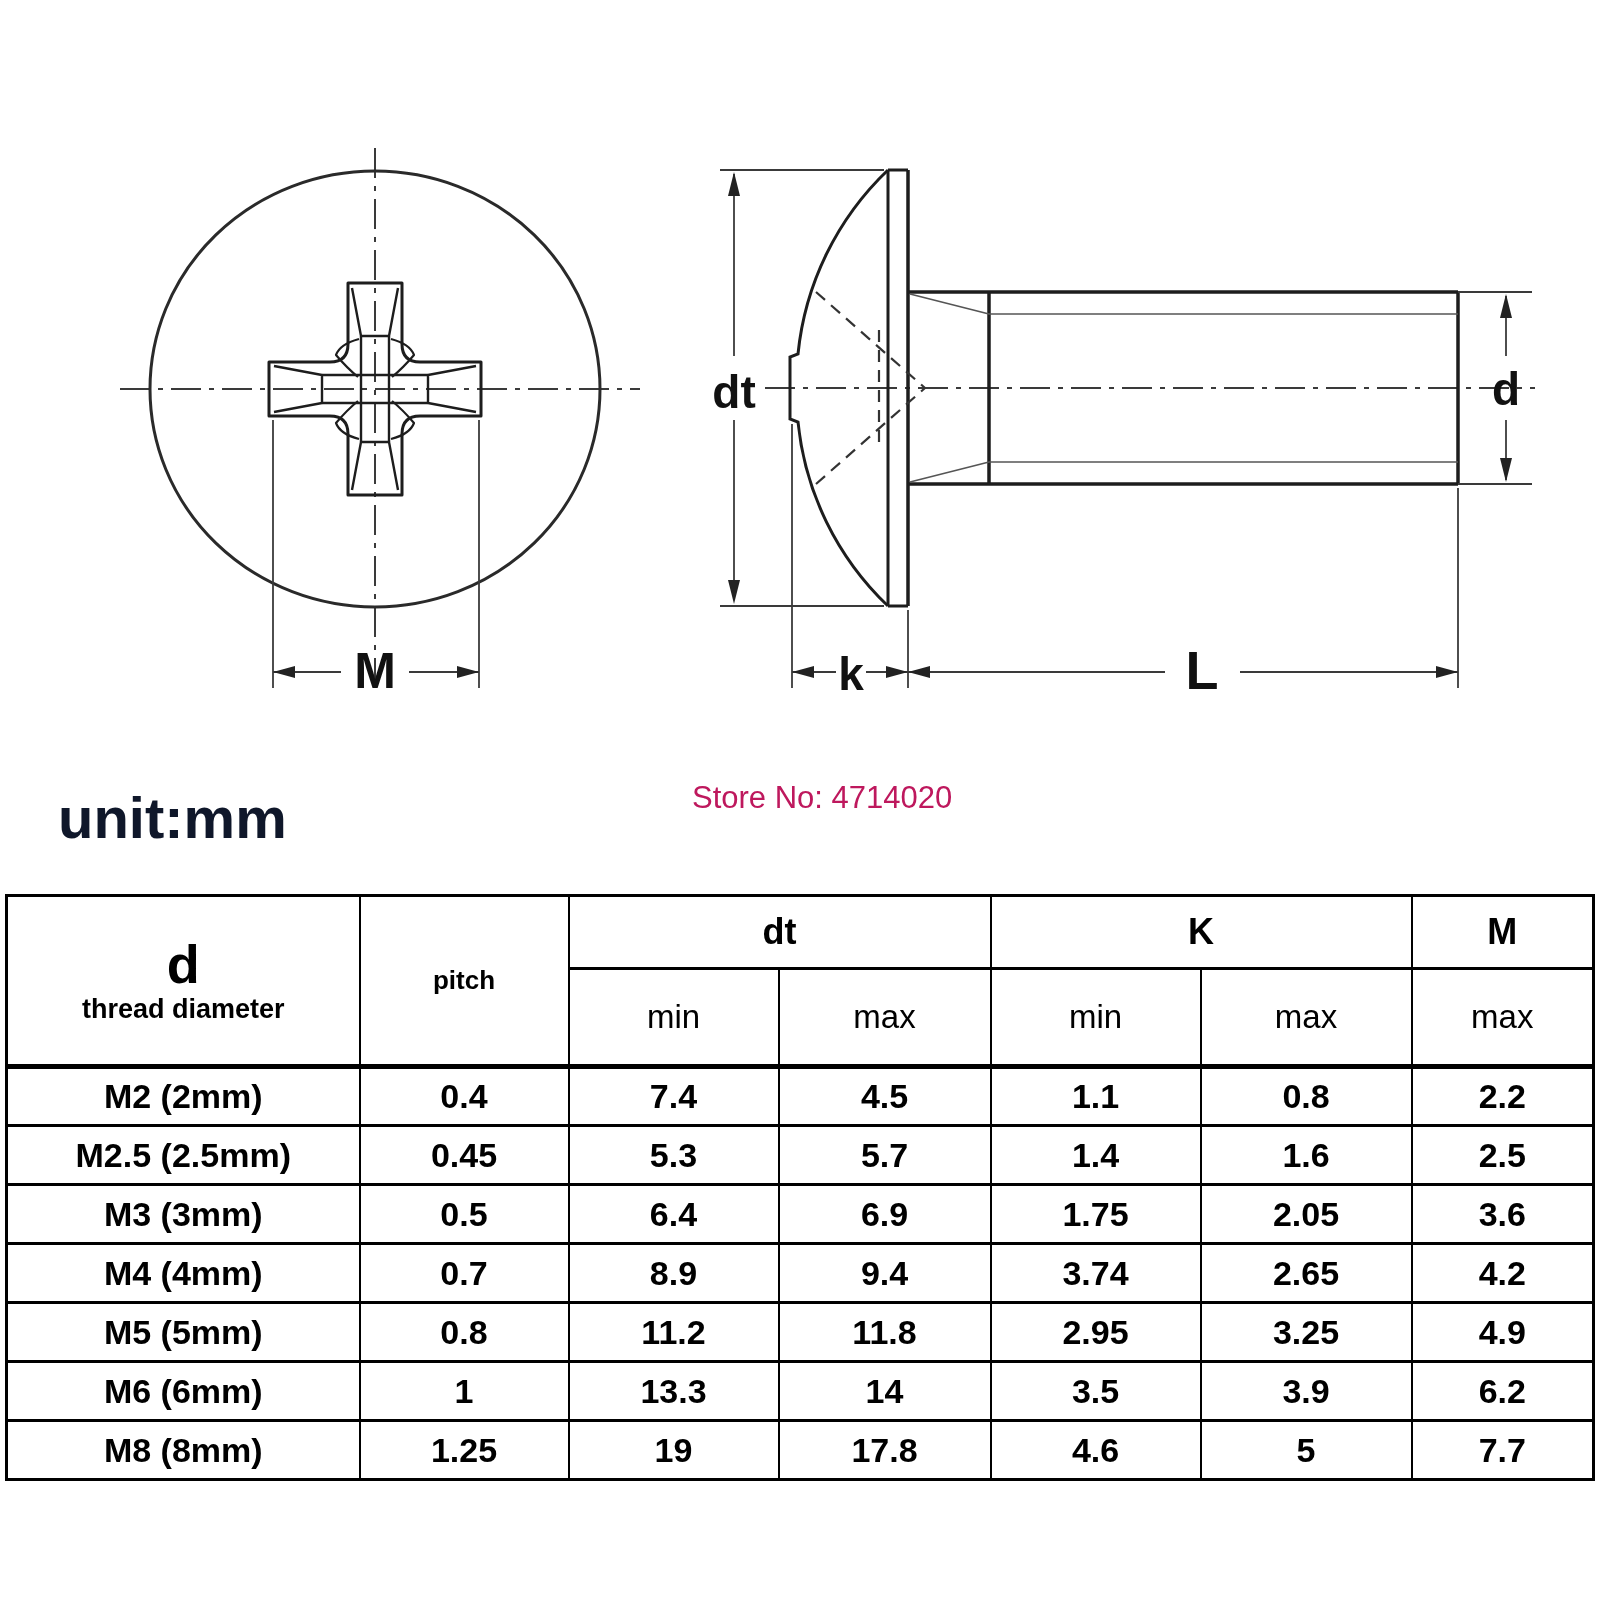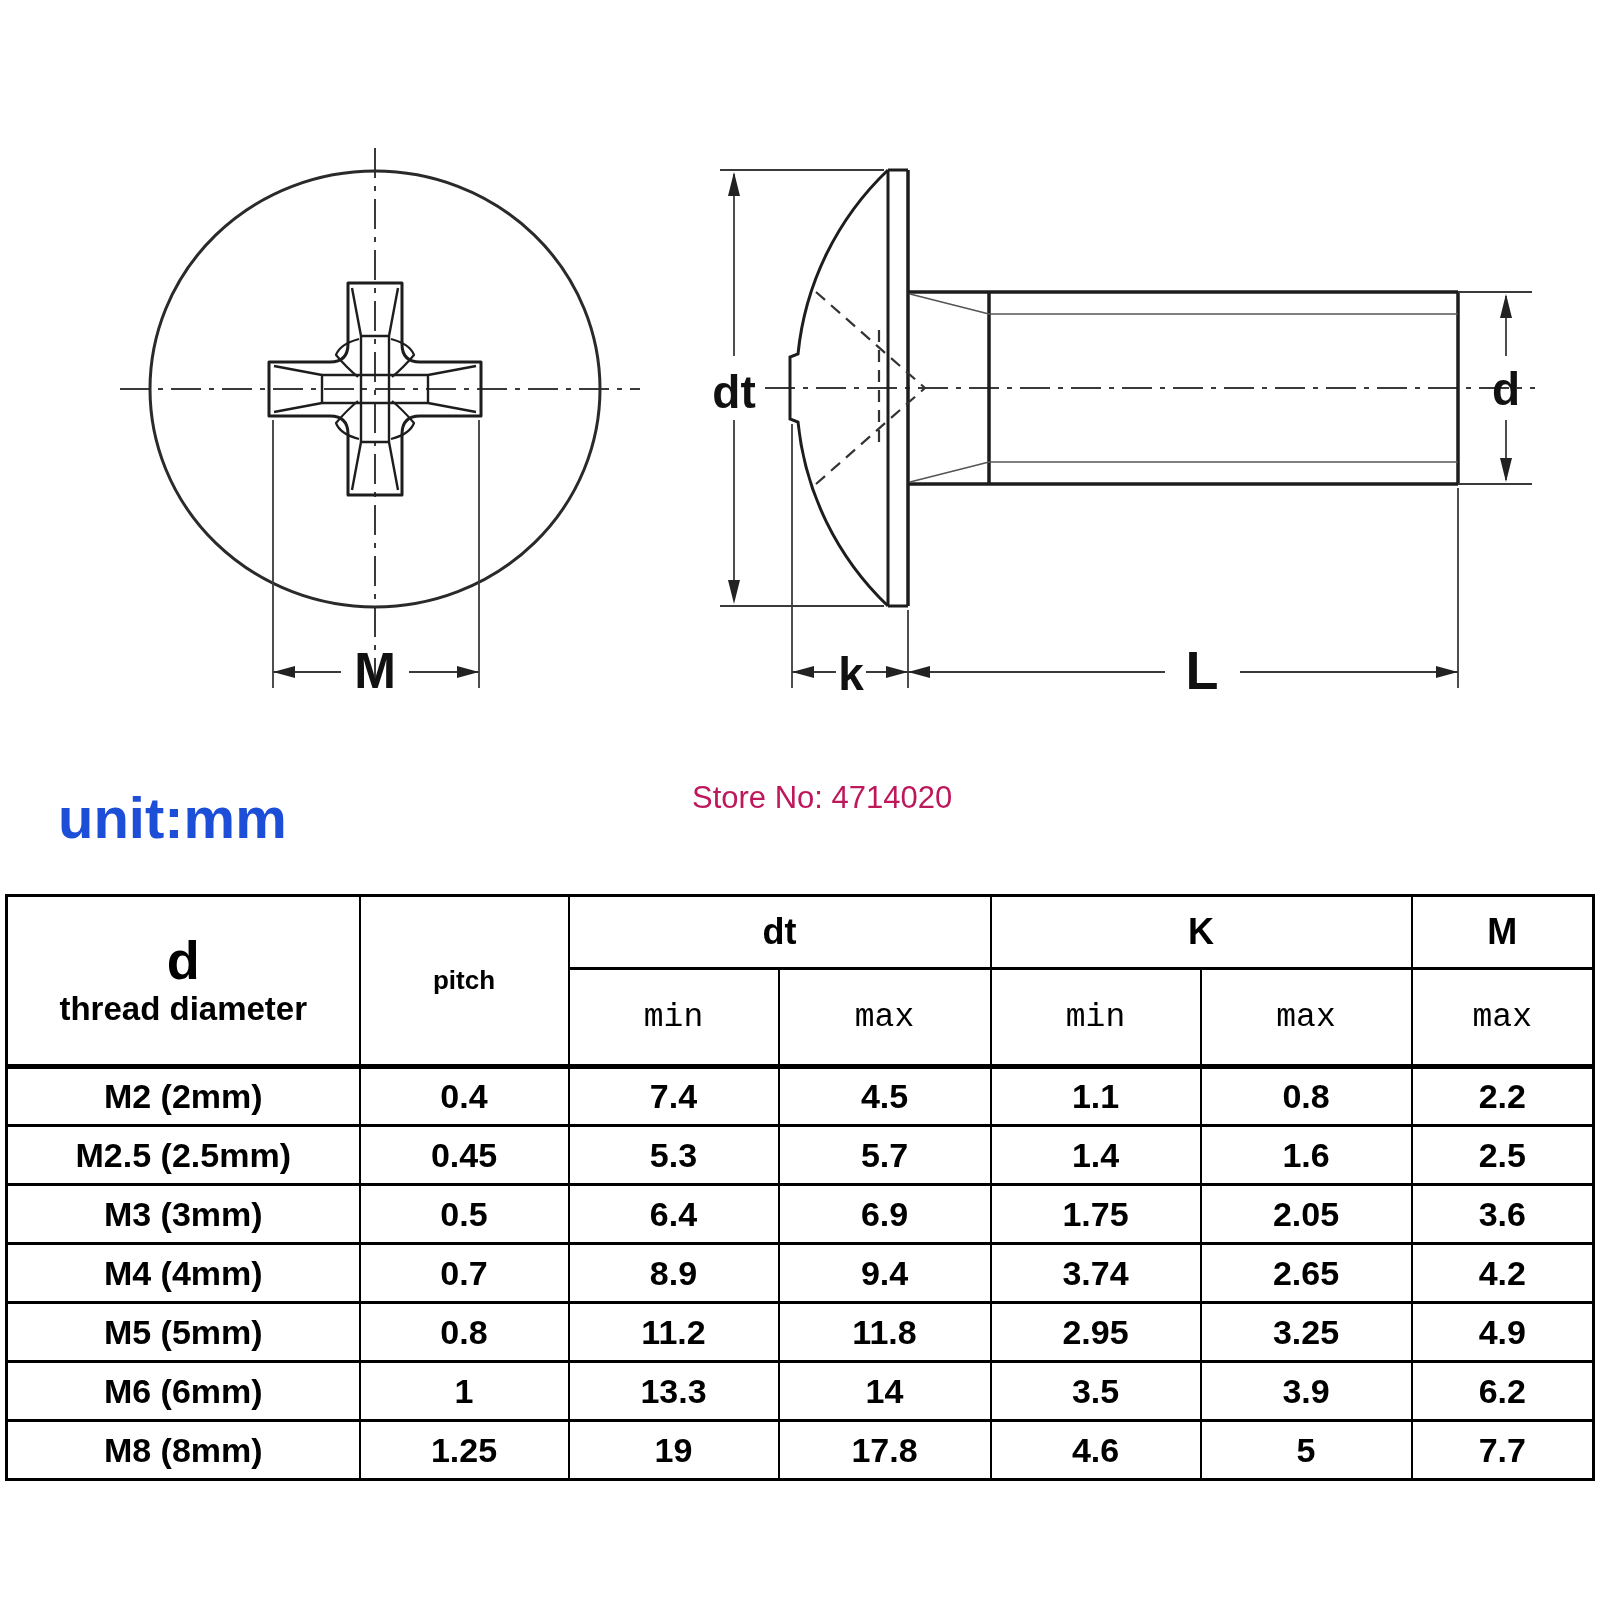--- a/index.html
+++ b/index.html
@@ -3,48 +3,48 @@
 <meta charset="utf-8">
 <style>
   html,body { margin:0; padding:0; background:#ffffff; }
   .screen {
     position:relative; width:1600px; height:1600px; background:#ffffff;
     font-family:"Liberation Sans", sans-serif; overflow:hidden;
   }
   svg text { font-family:"Liberation Sans", sans-serif; fill:#111; }
   .unit-label {
     position:absolute; left:58px; top:784px;
-    font-size:58px; font-weight:bold; color:#1d4ed8;
+    font-size:58px; font-weight:bold; color:#0f172a;
   }
   .watermark {
     position:absolute; left:692px; top:780px;
     font-size:31px; color:#be185d; font-weight:normal;
   }
   table.spec {
     position:absolute; left:5px; top:894px; width:1587px;
     border-collapse:collapse; table-layout:fixed;
     border:3px solid #000; background:#fff; color:#000;
   }
   table.spec th, table.spec td {
     border:2px solid #000; text-align:center; vertical-align:middle;
     padding:0; overflow:hidden;
   }
   table.spec thead th { font-weight:bold; }
   table.spec .row1 { height:73px; }
-  table.spec .row2 { height:98px;font-family:Liberation Mono, monospace; }
+  table.spec .row2 { height:98px; }
   table.spec tbody tr { height:59px; }
   table.spec tbody td {
     font-size:34px; font-weight:bold;
     border-top-width:3px; border-bottom-width:3px;
   }
   table.spec thead .sub th { border-bottom:5px solid #000; font-weight:normal; font-size:33px; }
   table.spec th.group { font-size:36px; border-bottom:3px solid #000; }
   table.spec th.rowspan2 { border-bottom:5px solid #000; }
   .big-d { font-size:54px; font-weight:bold; line-height:1.05; }
-  .sub-d { font-size:33px; font-weight:bold; line-height:1.2; }
+  .sub-d { font-size:27px; font-weight:bold; line-height:1.2; }
   .pitch-lbl { font-size:26px; font-weight:bold; }
 </style>
 </head>
 <body>
 
 <div class="screen">
 
   <svg width="1600" height="900" viewBox="0 0 1600 900" style="position:absolute;left:0;top:0;">
 
     <g>

